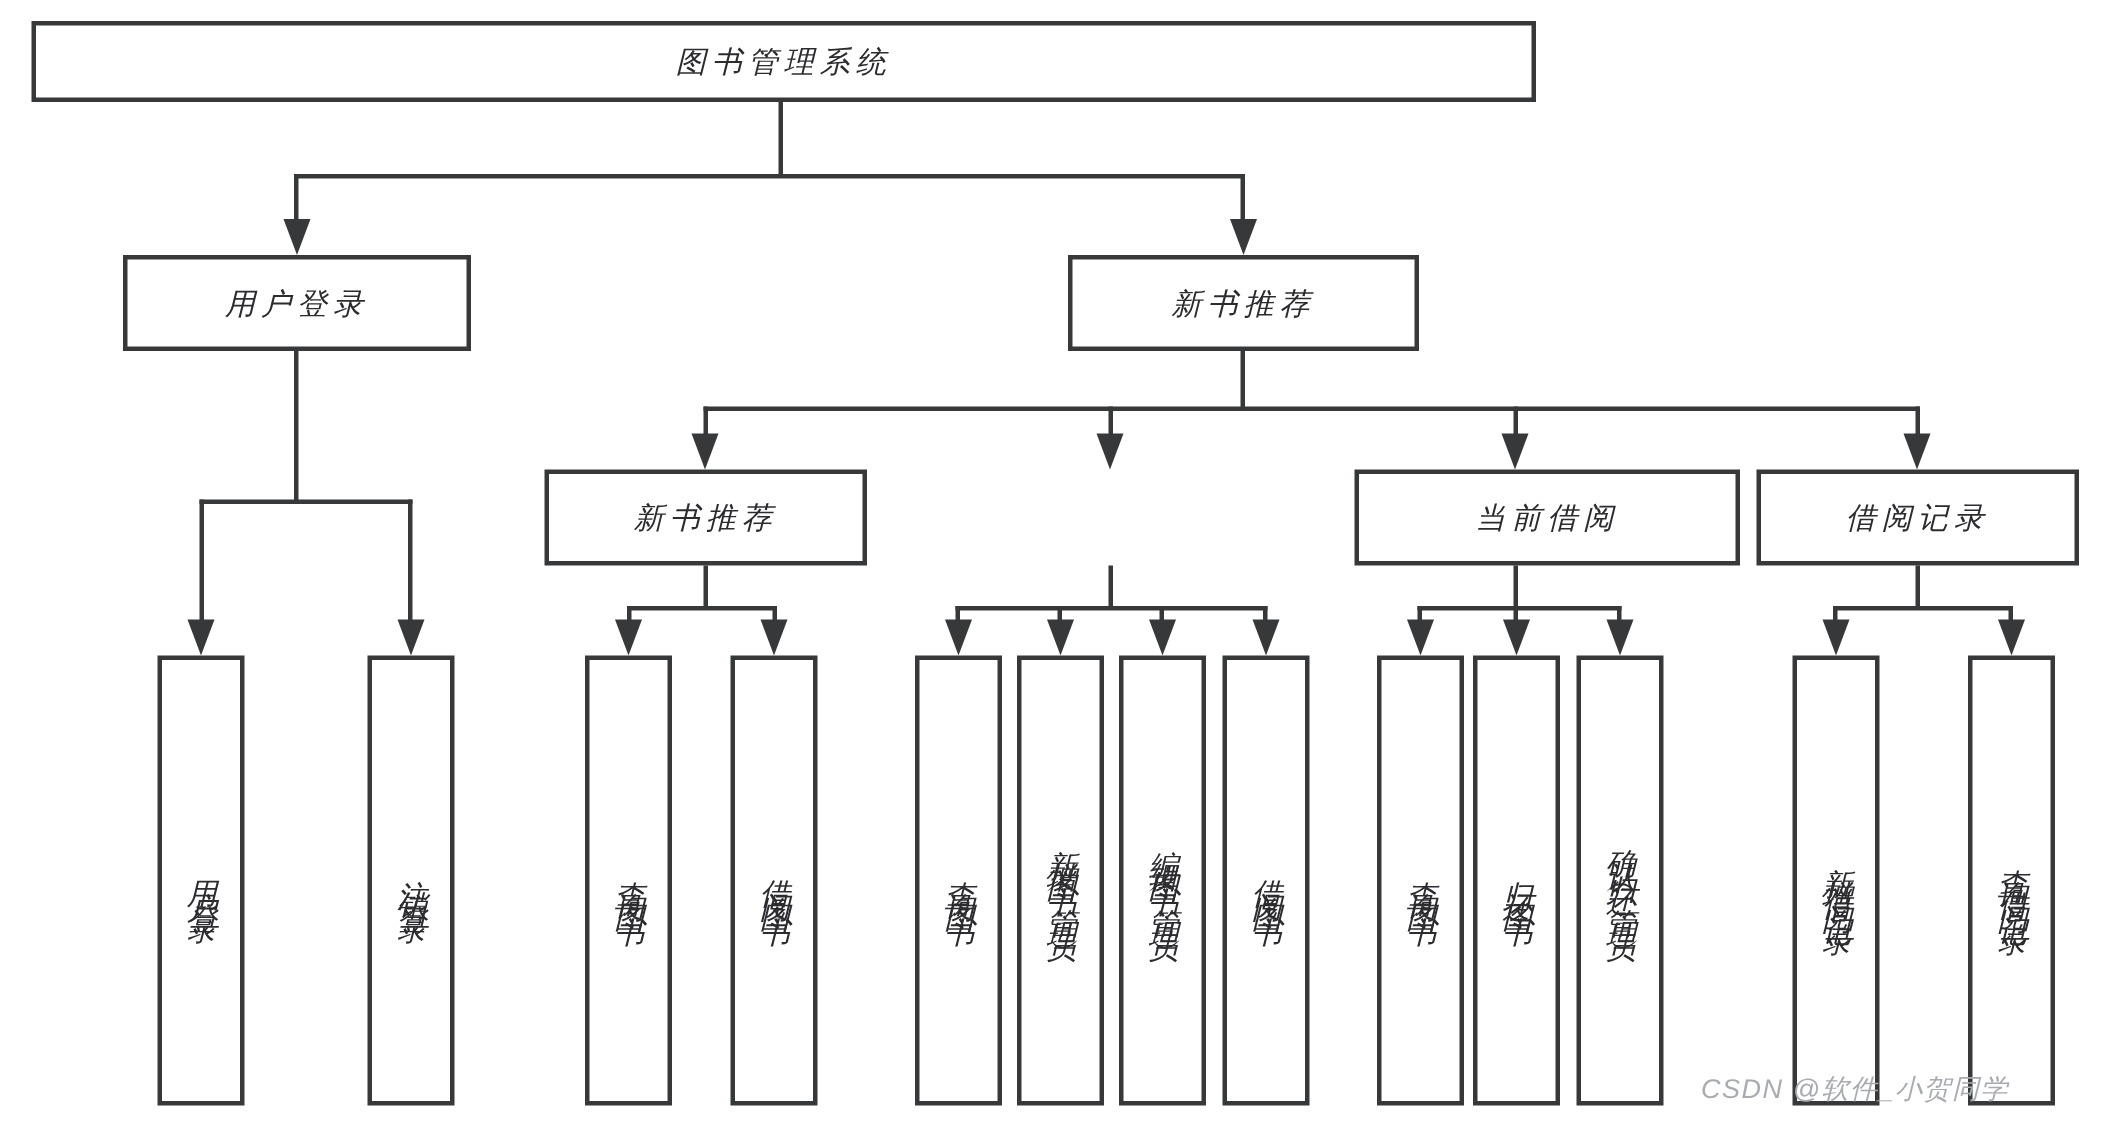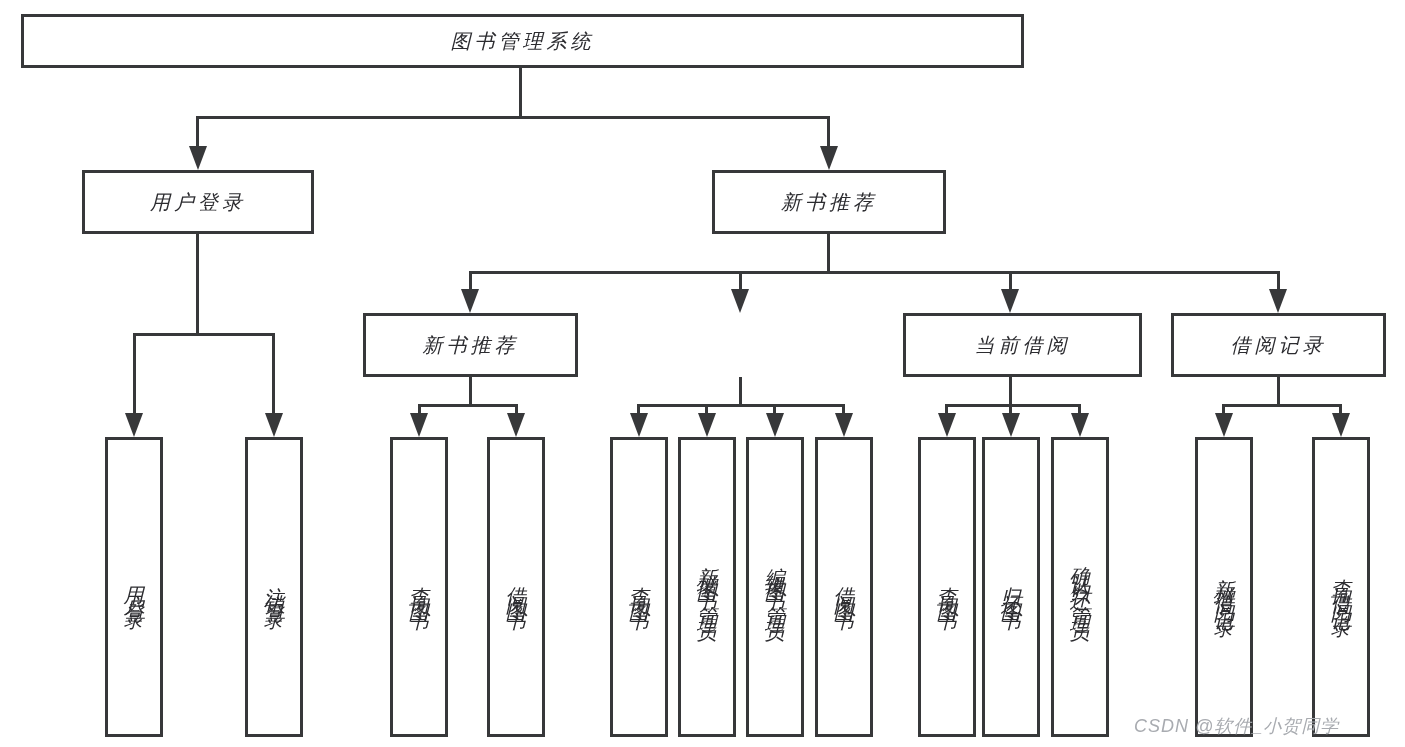--- a/index.html
+++ b/index.html
@@ -73,21 +73,21 @@
   <i class="ln" style="left:739px;top:271px;width:3px;height:20px"></i>
   <i class="ar" style="left:731px;top:289px"></i>
   <i class="ln" style="left:1009px;top:271px;width:3px;height:20px"></i>
   <i class="ar" style="left:1001px;top:289px"></i>
   <i class="ln" style="left:1277px;top:271px;width:3px;height:20px"></i>
   <i class="ar" style="left:1269px;top:289px"></i>
 
   <div class="box" style="left:363px;top:313px;width:215px;height:64px">
     <span class="hlabel">新书推荐</span>
   </div>
-  <div class="box" style="left:903px;top:313px;width:239px;height:64px">
+  <div class="box" style="left:903px;top:313px;width:257px;height:64px">
     <span class="hlabel">当前借阅</span>
   </div>
   <div class="box" style="left:1171px;top:313px;width:215px;height:64px">
     <span class="hlabel">借阅记录</span>
   </div>
 
   <i class="ln" style="left:469px;top:377px;width:3px;height:29px"></i>
   <i class="ln" style="left:418px;top:404px;width:100px;height:3px"></i>
   <i class="ln" style="left:418px;top:404px;width:3px;height:12px"></i>
   <i class="ar" style="left:410px;top:413px"></i>

